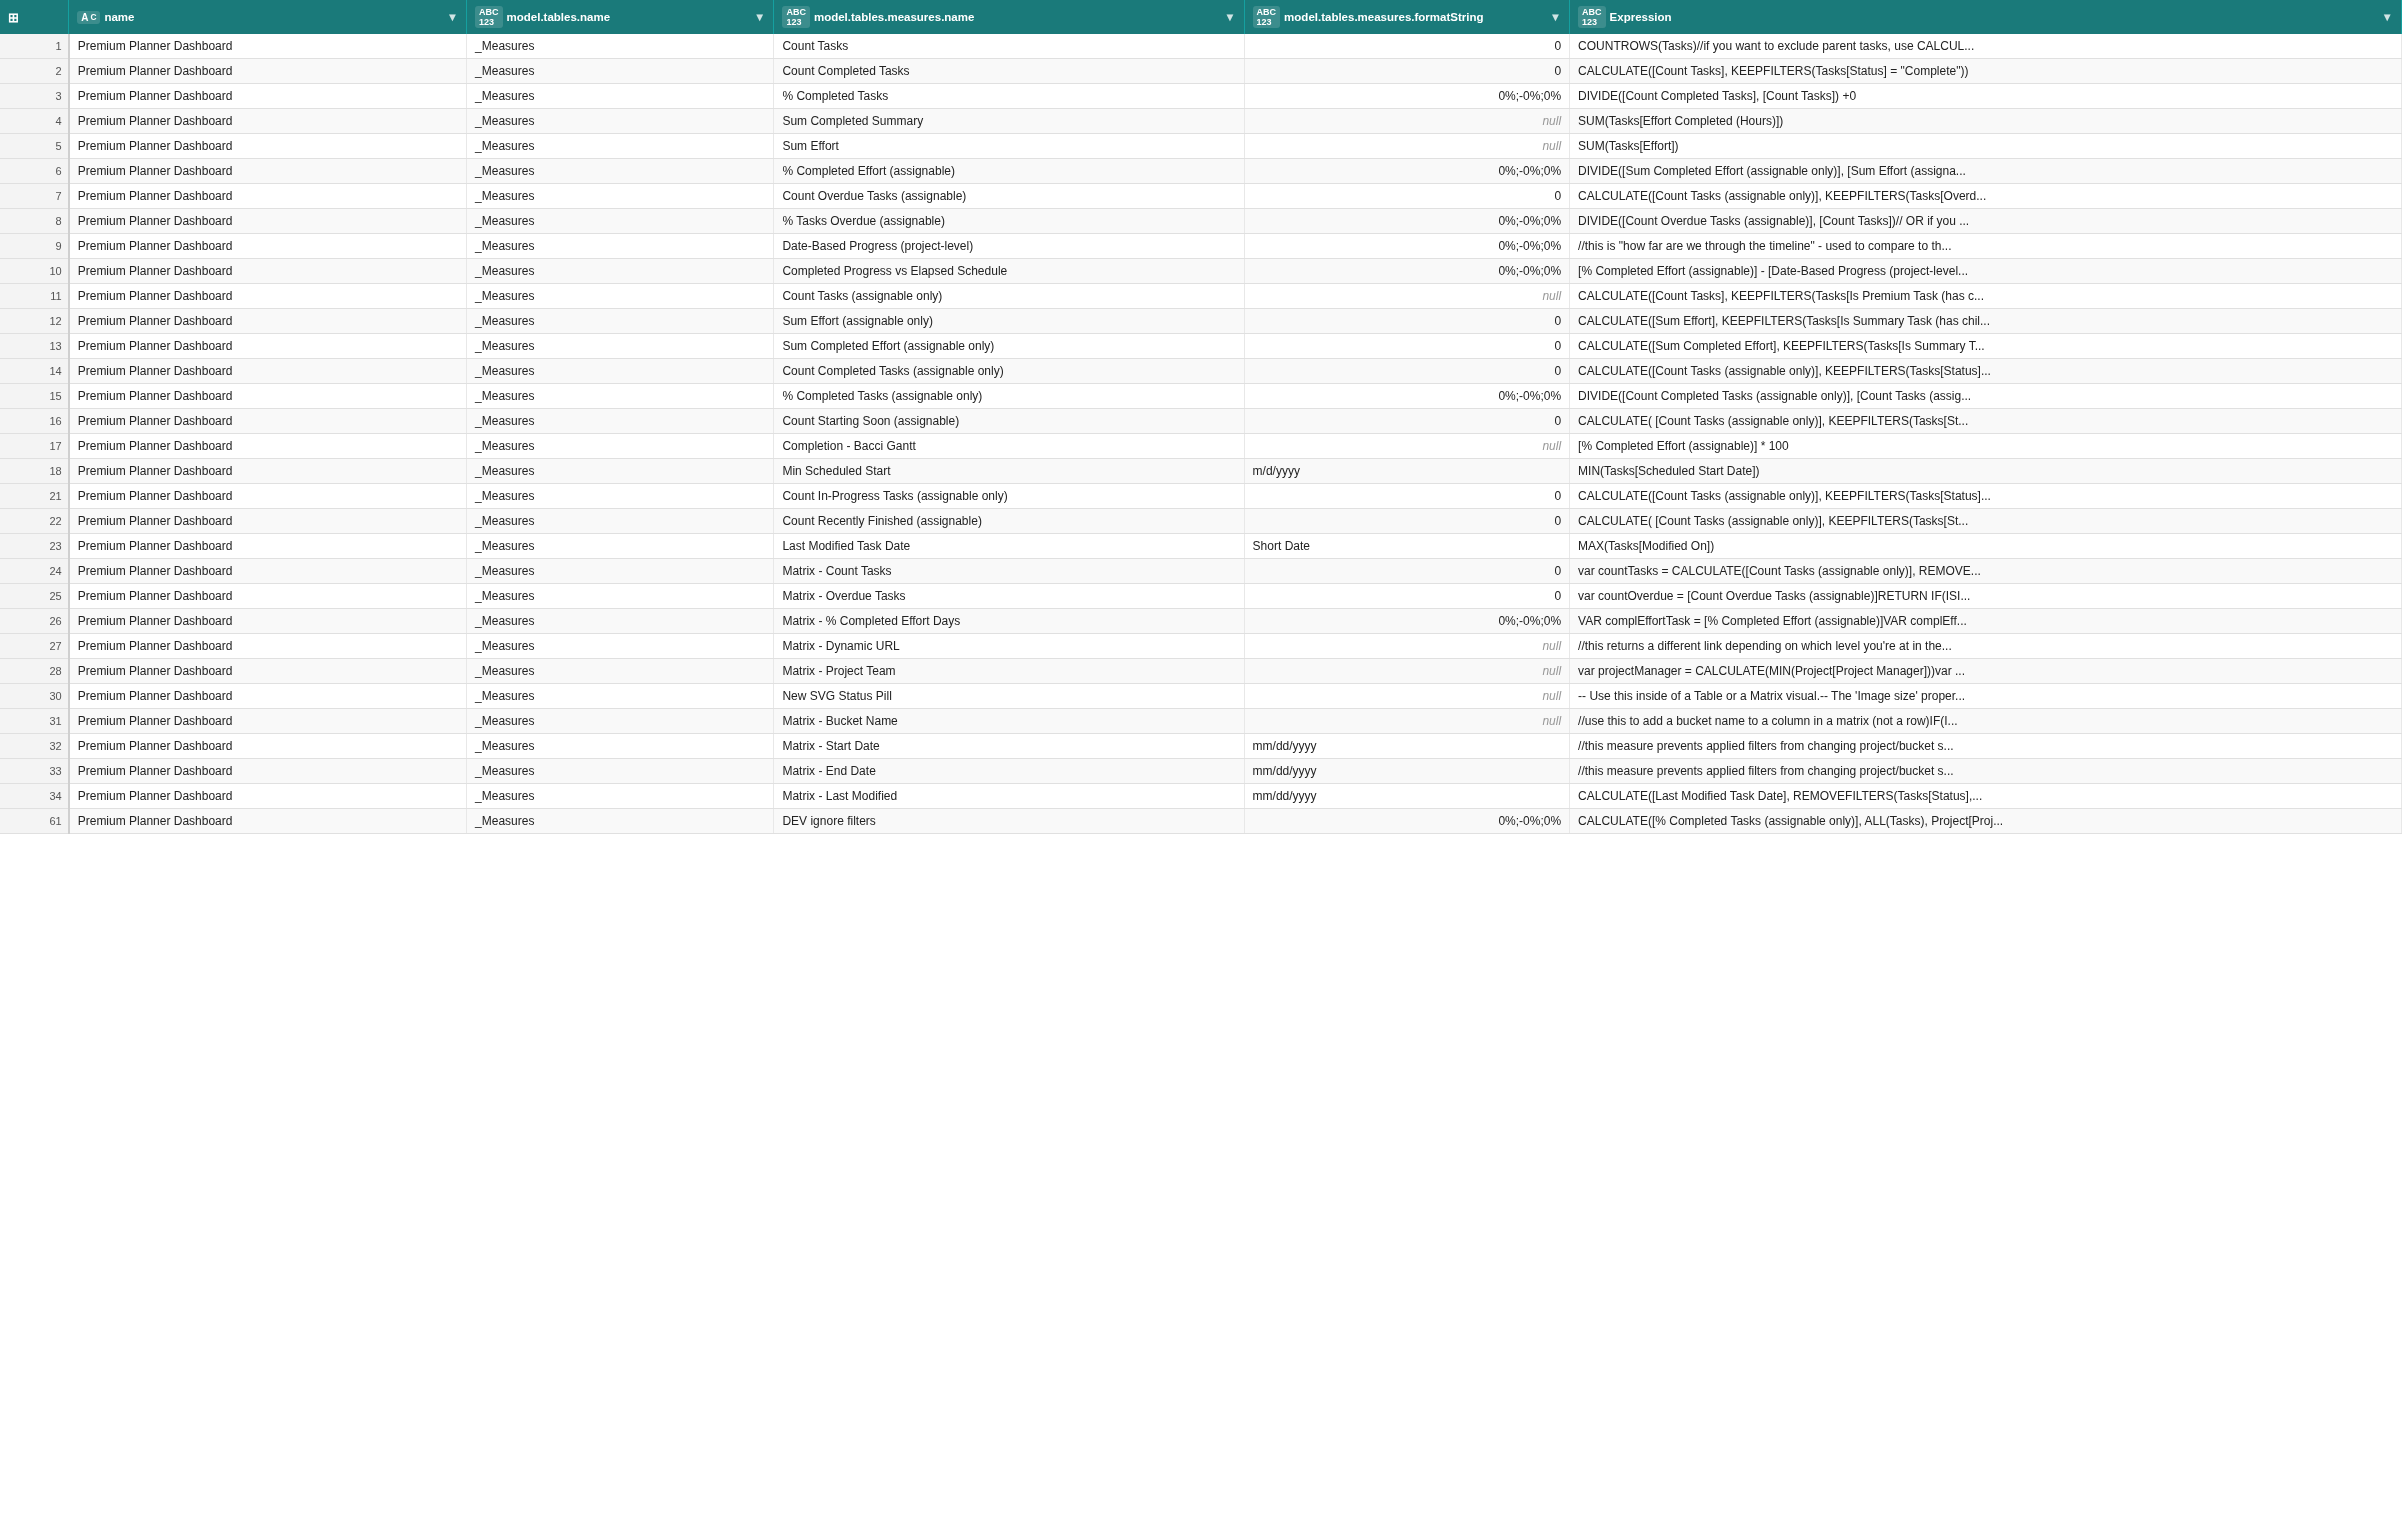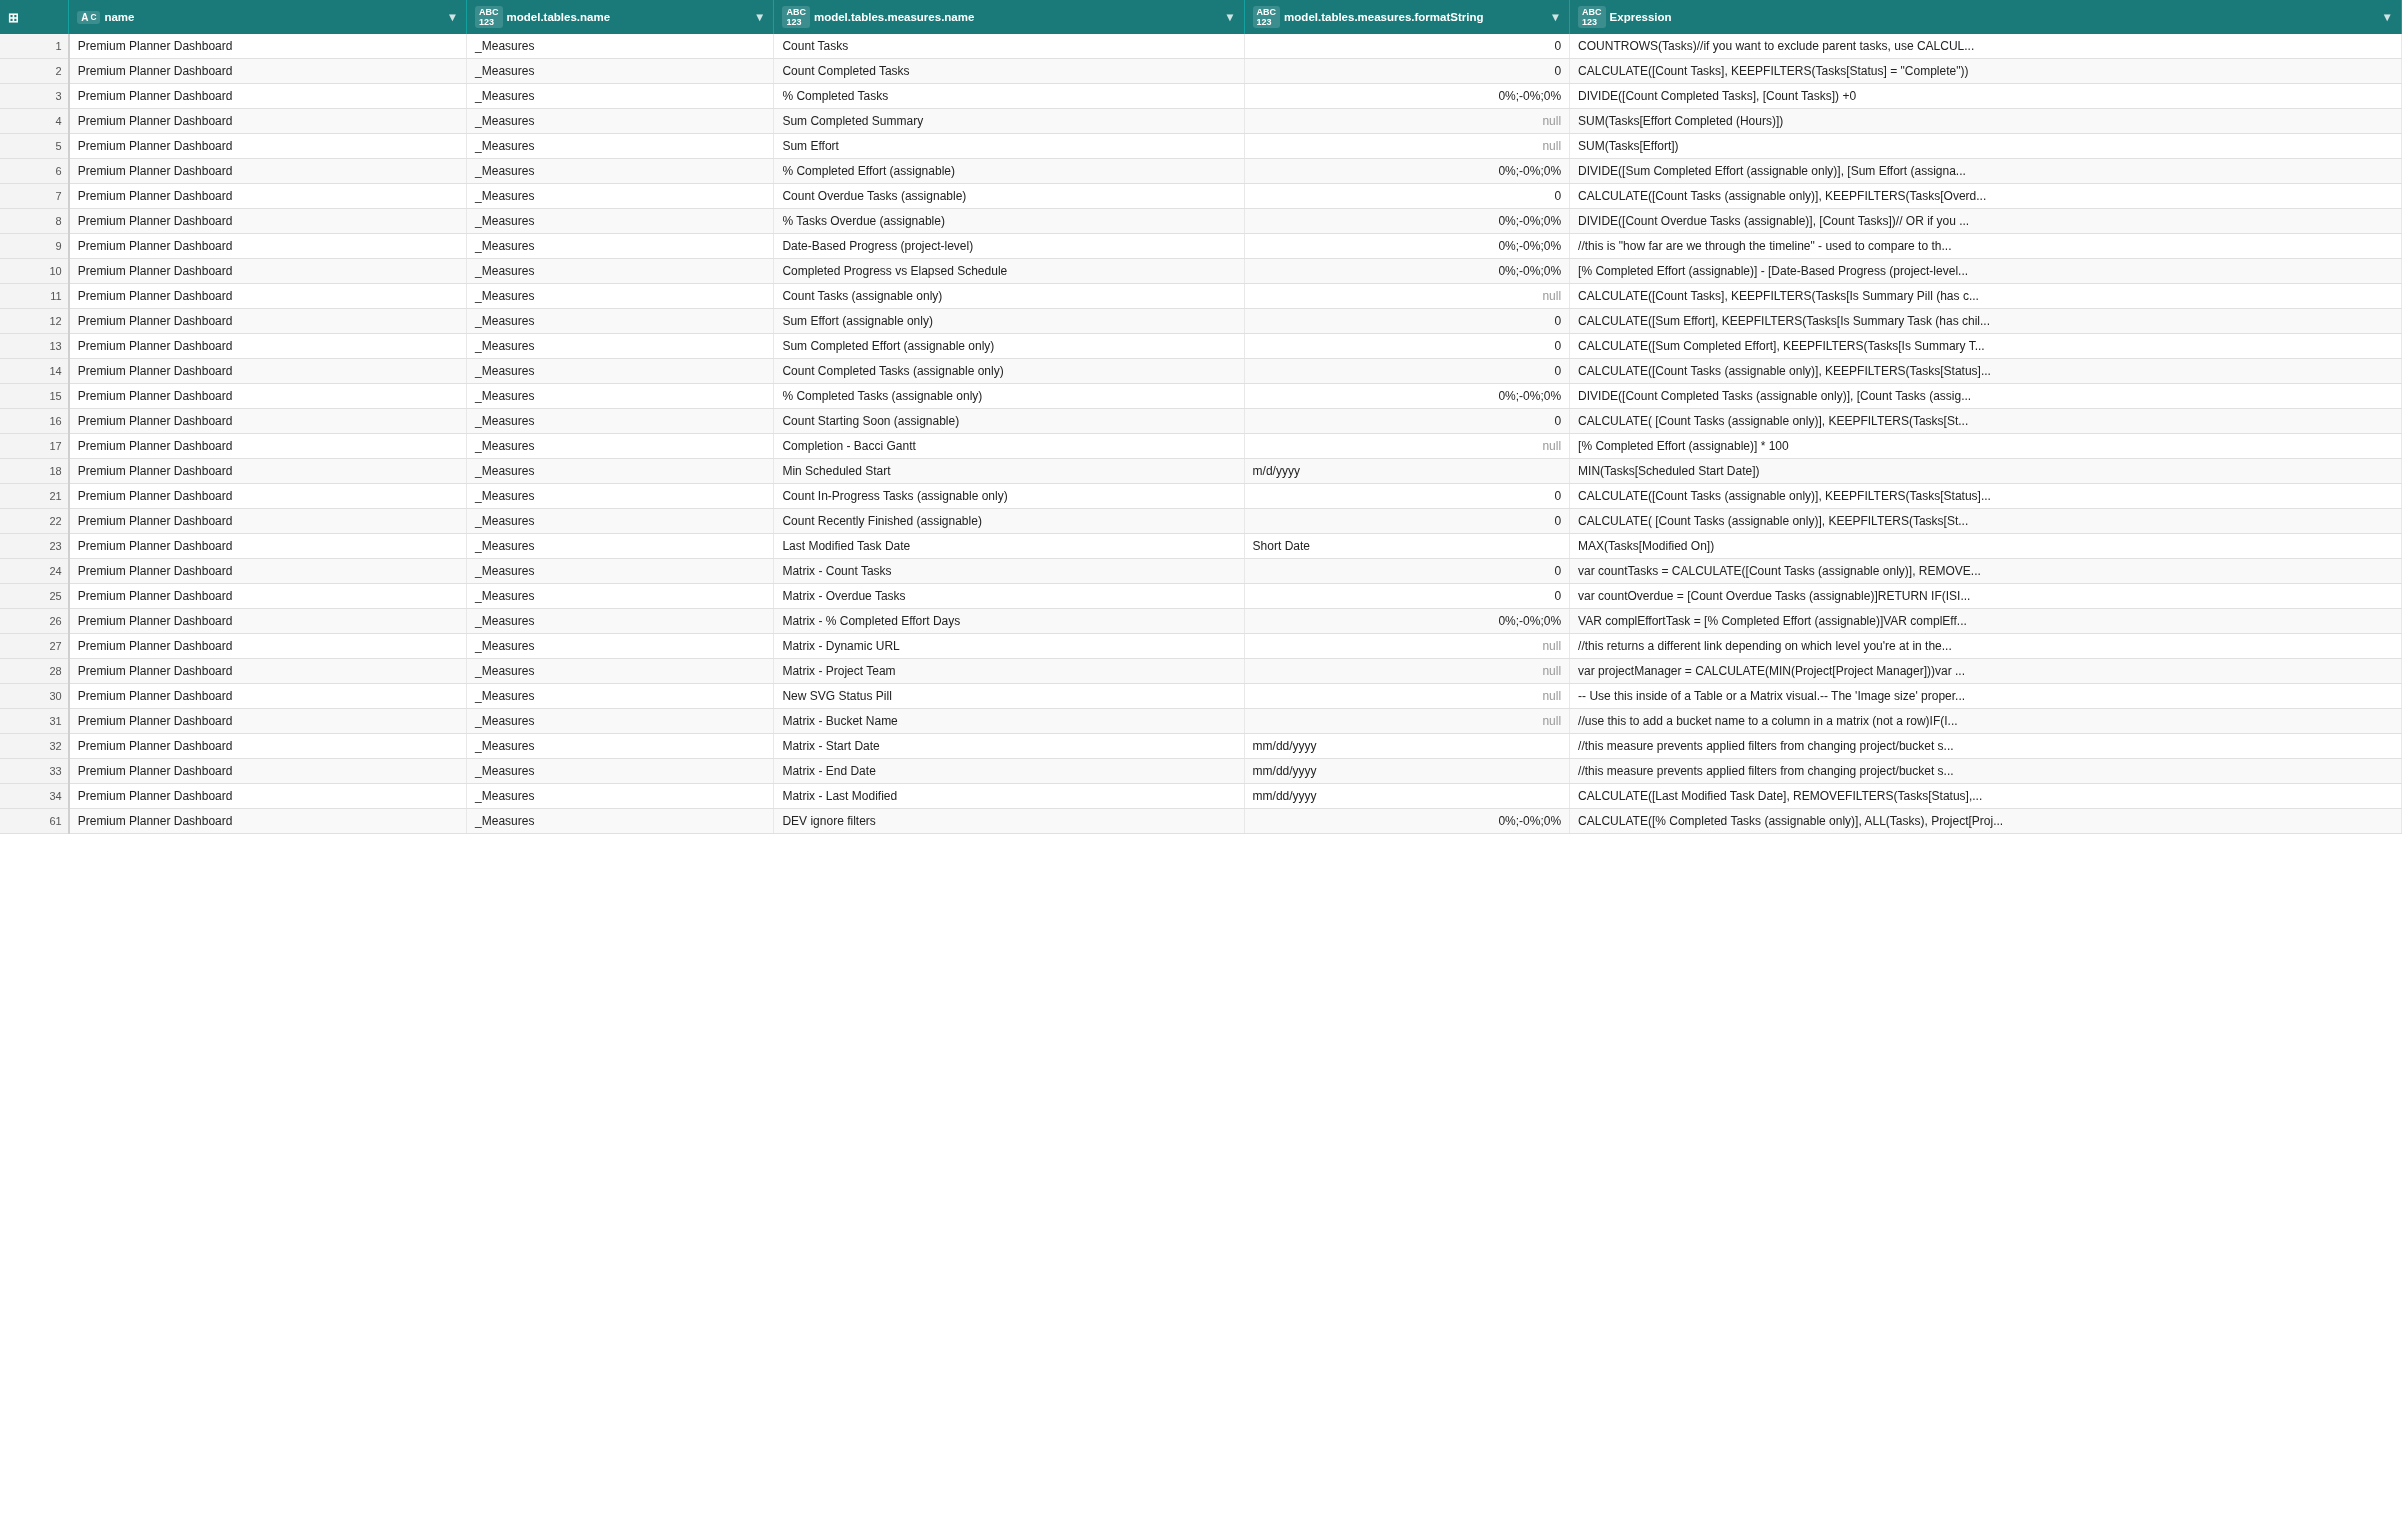--- a/index.html
+++ b/index.html
@@ -84,20 +84,21 @@
     tbody td.row-num {
       text-align: right;
       color: #555;
       background: #f4f4f4;
       font-size: 11px;
       border-right: 2px solid #d0d0d0;
       padding-right: 6px;
     }
     tbody td.null-val {
       color: #999;
+      font-style: italic;
       text-align: right;
     }
     tbody td.zero-val {
       text-align: right;
     }
     .col-header-row th:first-child {
       background: #1a7a7a;
     }
   </style>
 </head>
@@ -237,21 +238,21 @@
           <td>Completed Progress vs Elapsed Schedule</td>
           <td class="zero-val">0%;-0%;0%</td>
           <td title="[% Completed Effort (assignable)] - [Date-Based Progress (project-level...">[% Completed Effort (assignable)] - [Date-Based Progress (project-level...</td>
         </tr>
         <tr>
           <td class="row-num">11</td>
           <td title="Premium Planner Dashboard">Premium Planner Dashboard</td>
           <td>_Measures</td>
           <td>Count Tasks (assignable only)</td>
           <td class="null-val">null</td>
-          <td title="CALCULATE([Count Tasks], KEEPFILTERS(Tasks[Is Summary Task (has c...">CALCULATE([Count Tasks], KEEPFILTERS(Tasks[Is Summary Pill (has c...</td>
+          <td title="CALCULATE([Count Tasks], KEEPFILTERS(Tasks[Is Summary Task (has c...">CALCULATE([Count Tasks], KEEPFILTERS(Tasks[Is Premium Task (has c...</td>
         </tr>
         <tr>
           <td class="row-num">12</td>
           <td title="Premium Planner Dashboard">Premium Planner Dashboard</td>
           <td>_Measures</td>
           <td>Sum Effort (assignable only)</td>
           <td class="zero-val">0</td>
           <td title="CALCULATE([Sum Effort], KEEPFILTERS(Tasks[Is Summary Task (has chil...">CALCULATE([Sum Effort], KEEPFILTERS(Tasks[Is Summary Task (has chil...</td>
         </tr>
         <tr>

